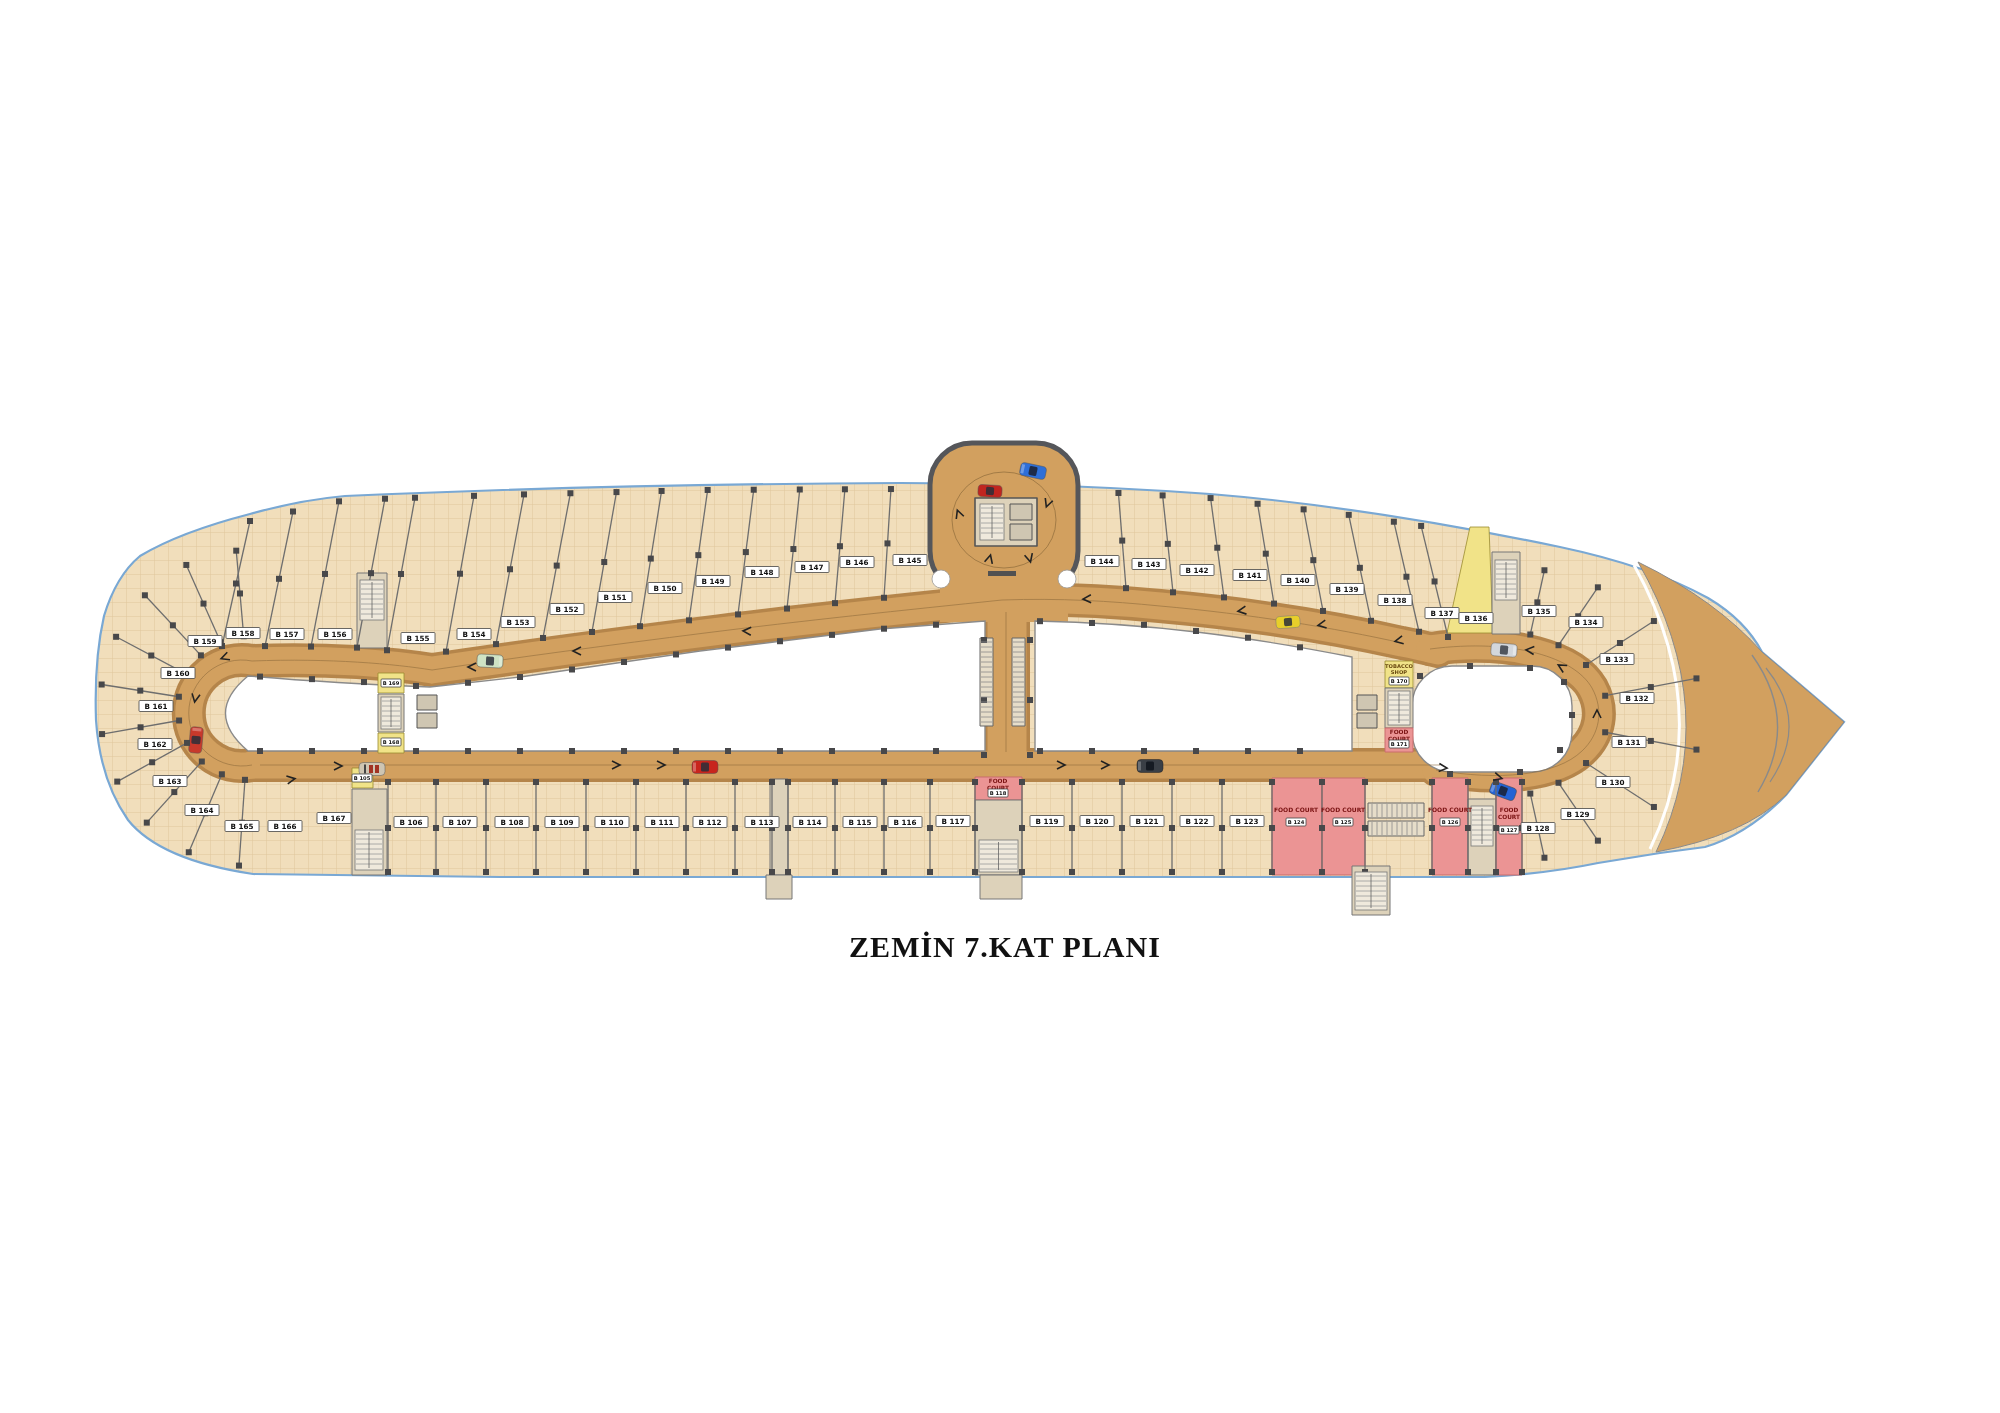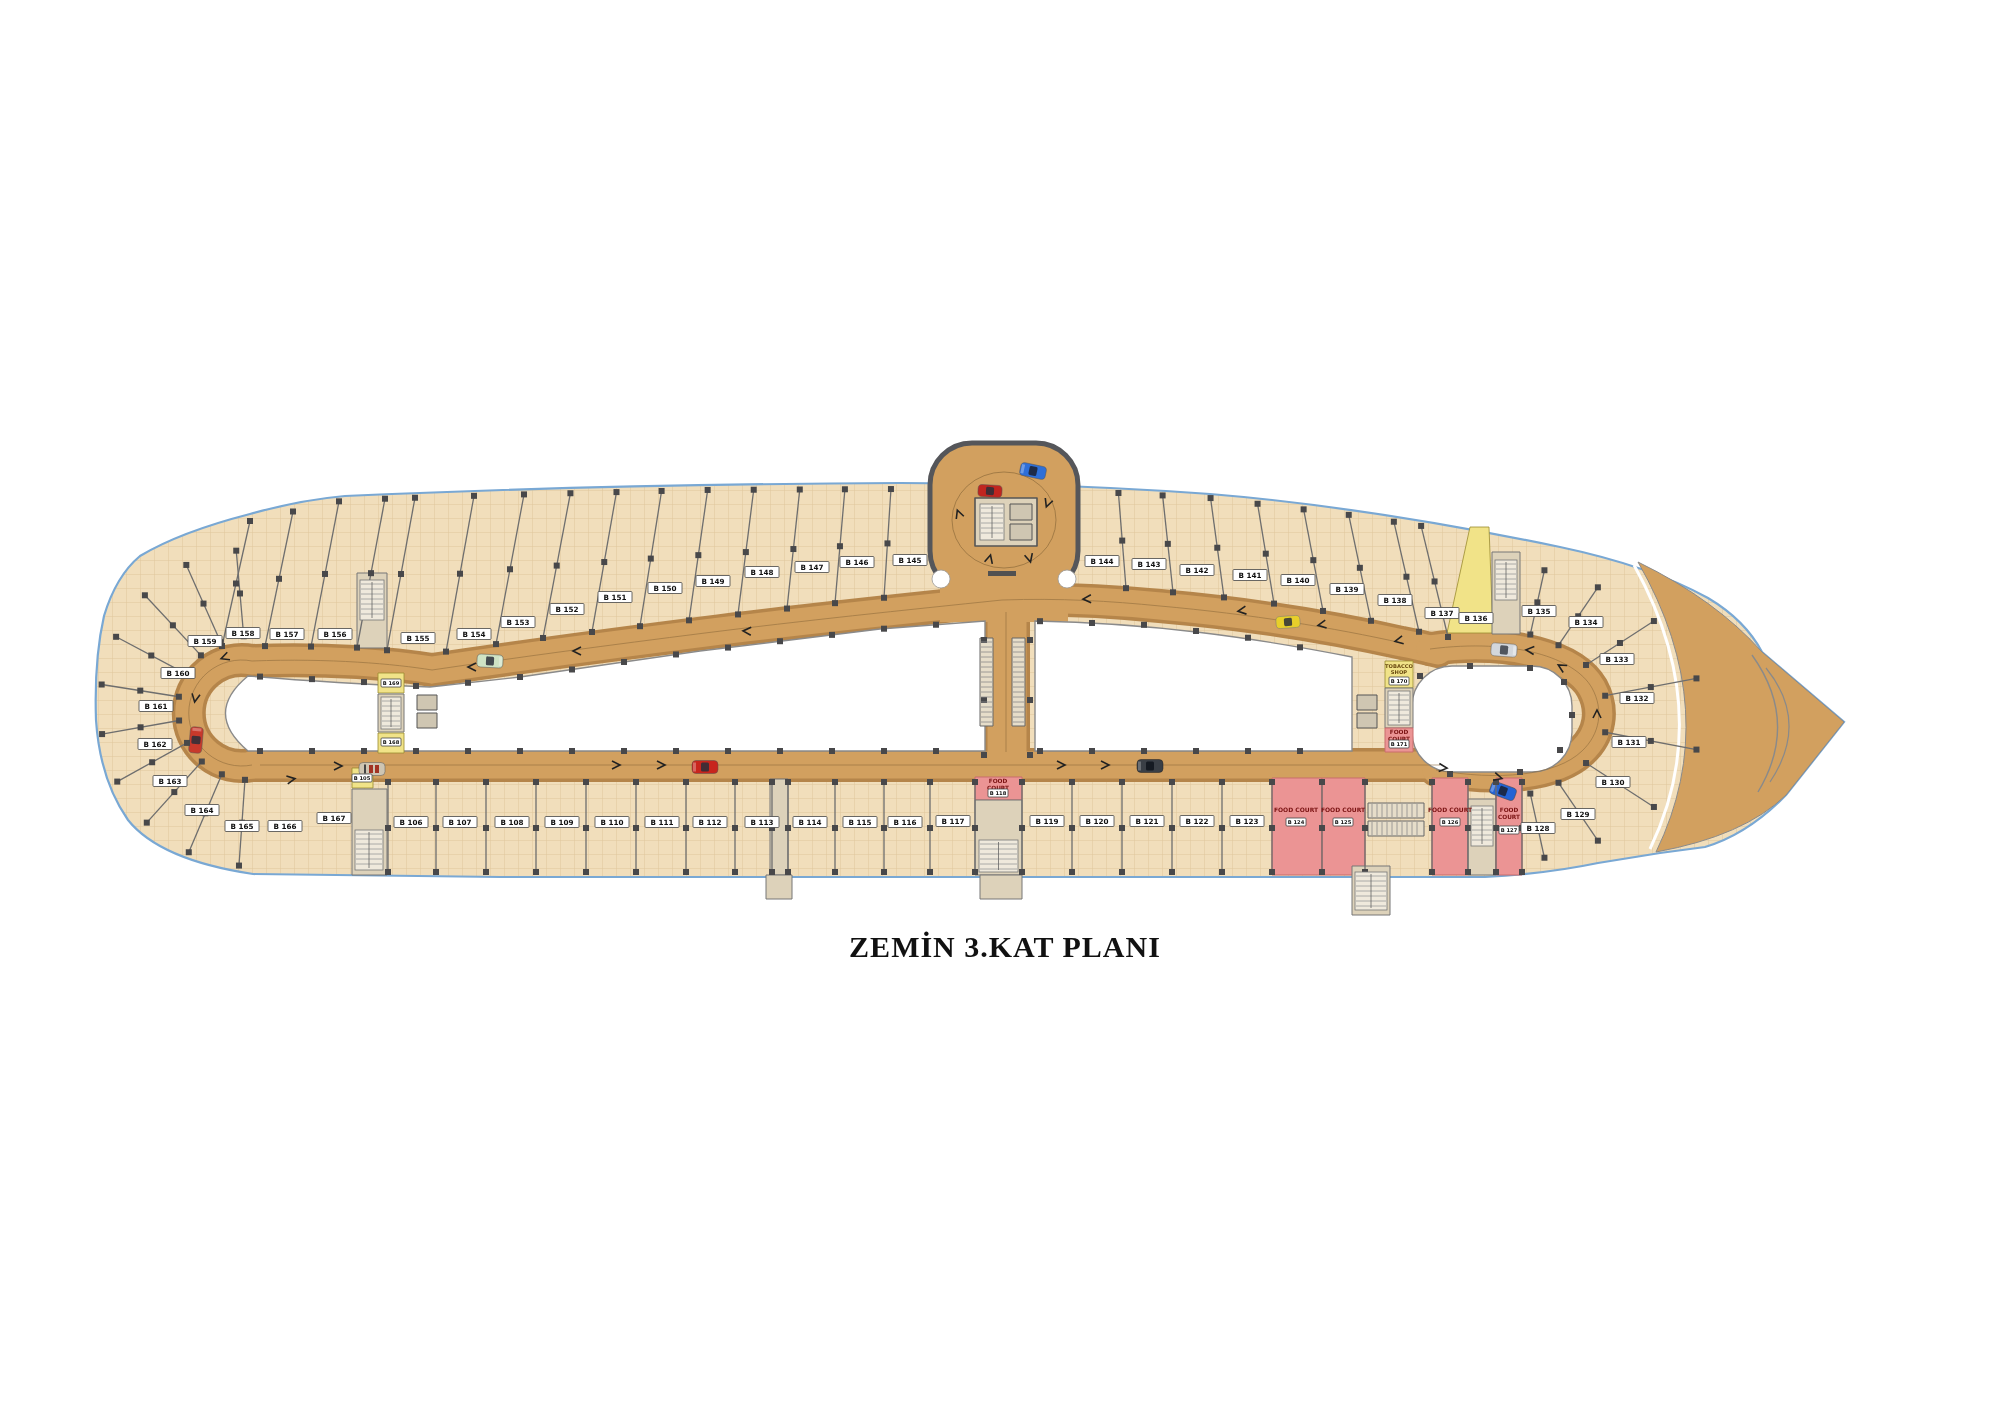--- a/index.html
+++ b/index.html
@@ -950,14 +950,14 @@
           <text x="1399" y="668" text-anchor="middle" font-size="5.2" font-weight="700" fill="#6a4a10">TOBACCO</text>
           <text x="1399" y="674" text-anchor="middle" font-size="5.2" font-weight="700" fill="#6a4a10">SHOP</text>
         </g>
         <g>
           <rect x="1389" y="677" width="20" height="8" rx="1" fill="#ffffff" stroke="#444" stroke-width="0.8"></rect>
           <text x="1399" y="682.872" text-anchor="middle" font-size="5.2" font-weight="600" fill="#111">B 170</text>
         </g>
       </g>
 </svg>
 
-<div class="plan-title">ZEMİN 3.KAT PLANI</div>
+<div class="plan-title">ZEMİN 7.KAT PLANI</div>
 </div>
 
 </body></html>

